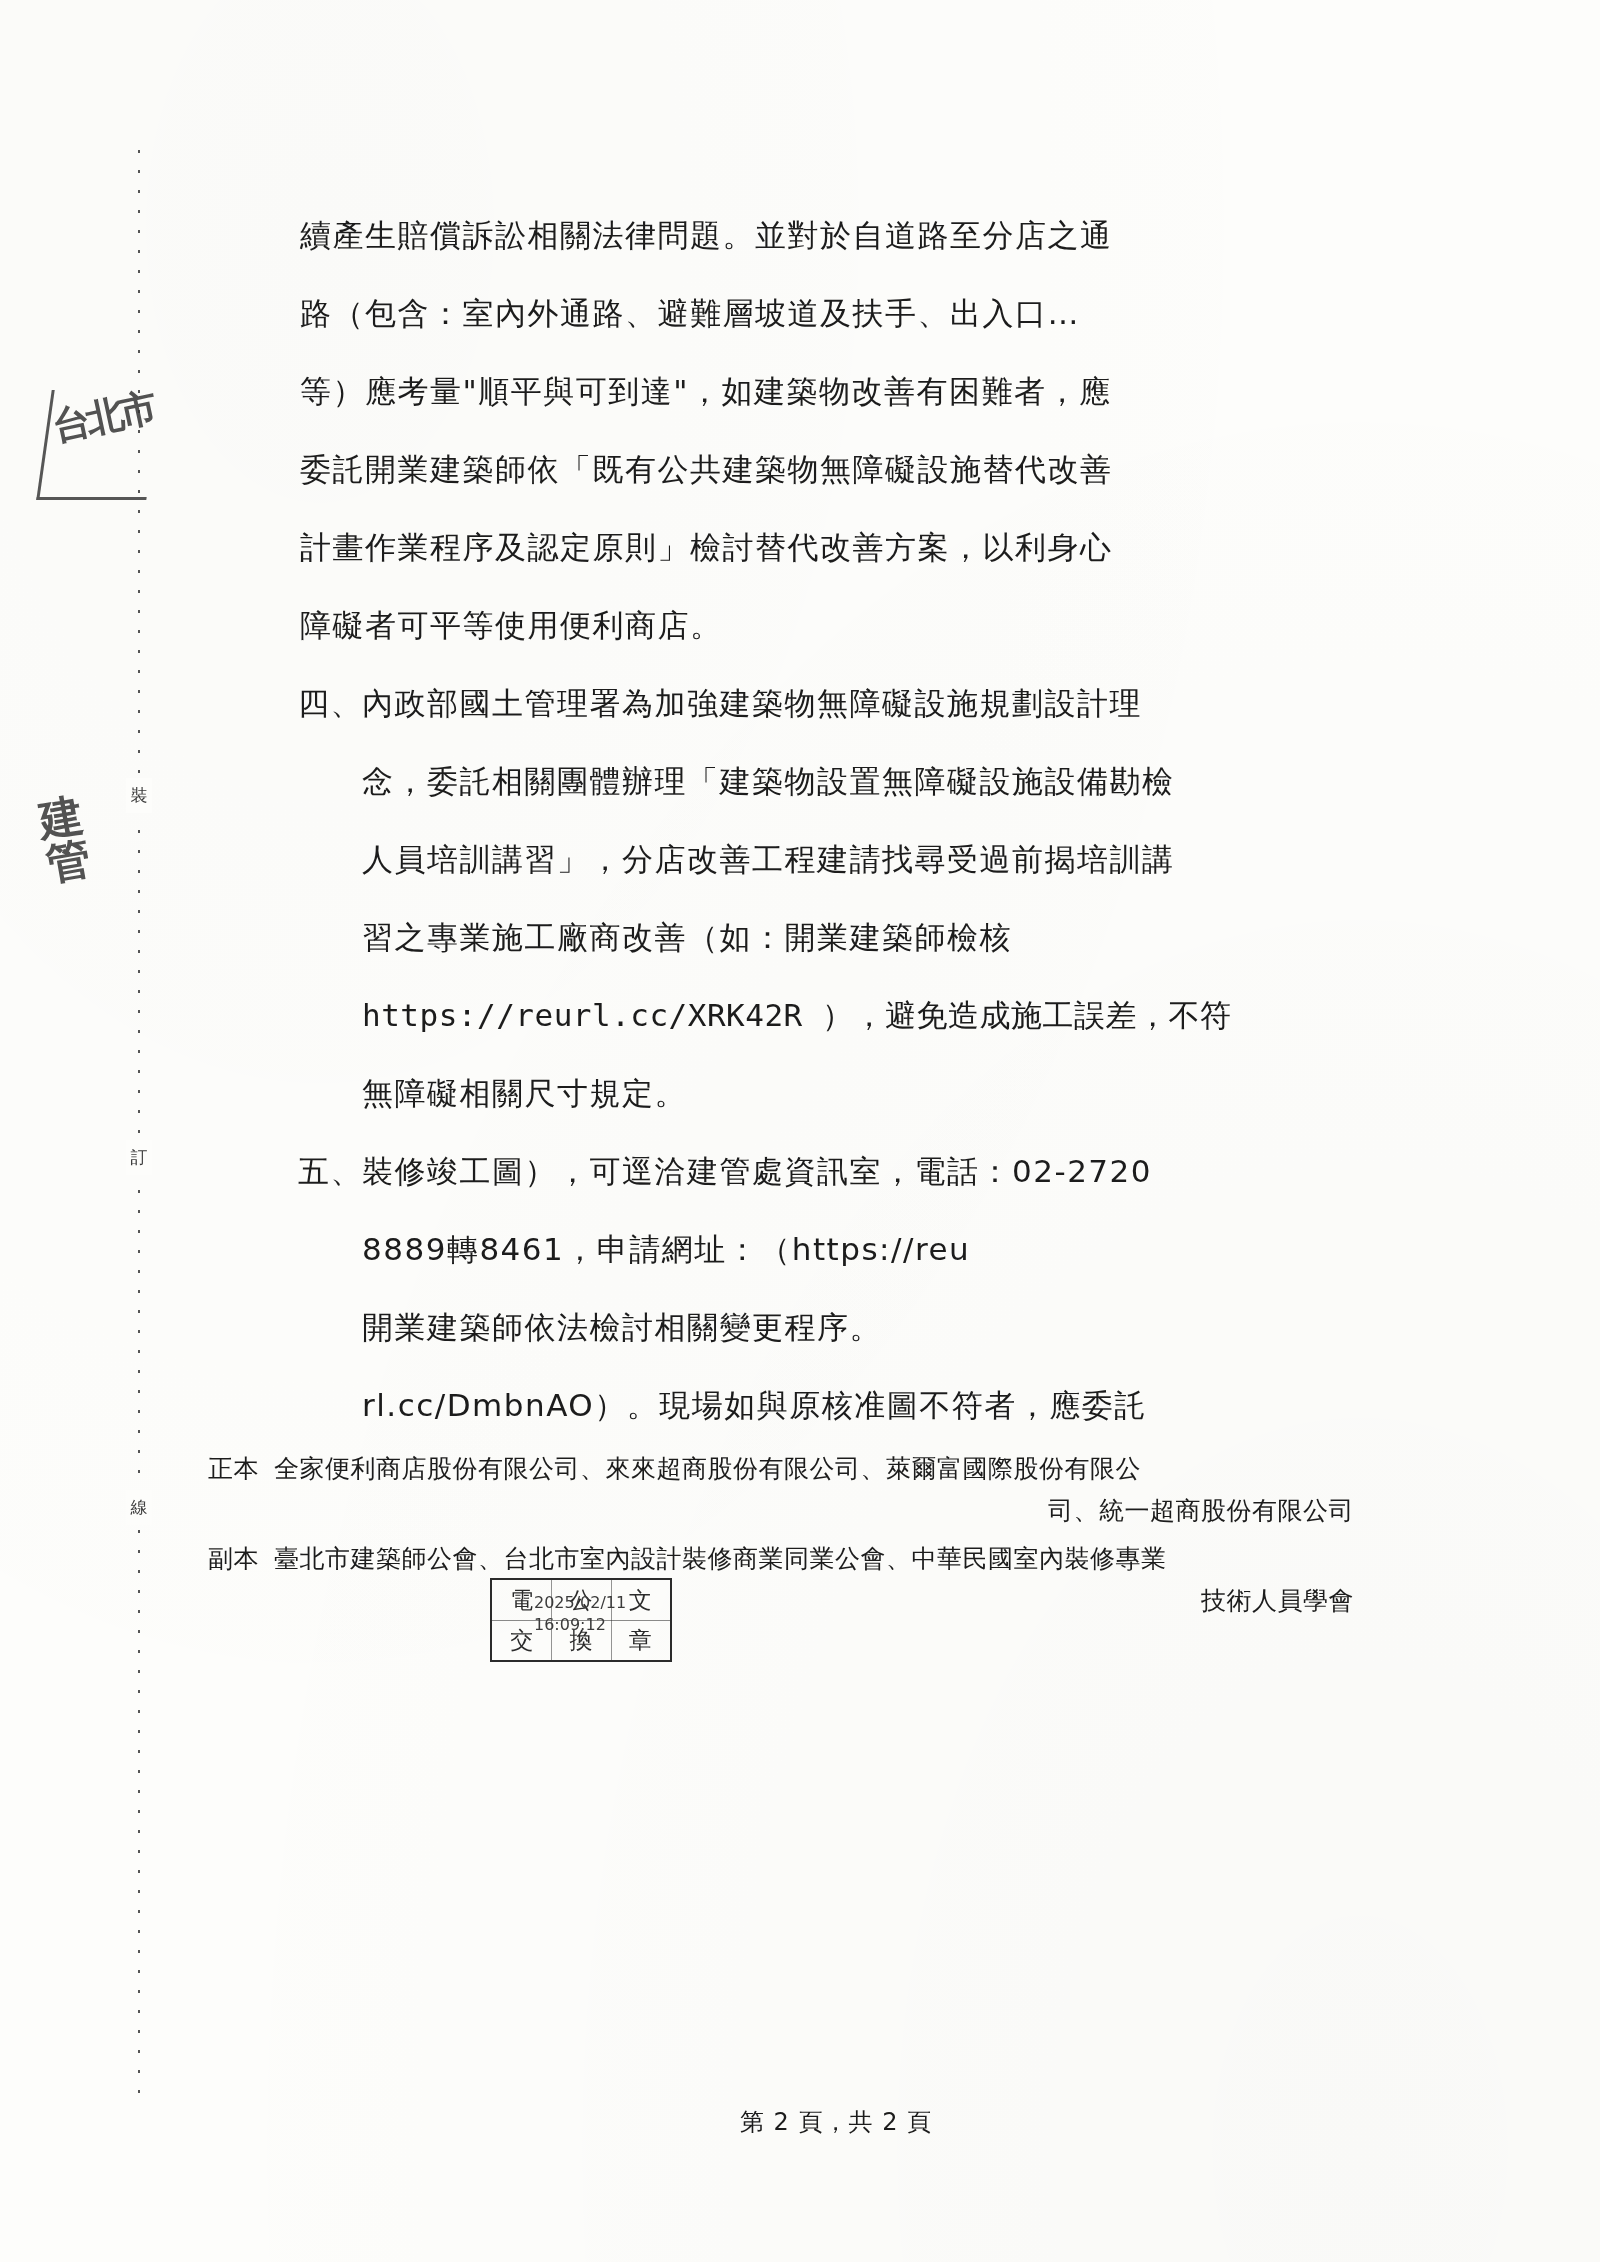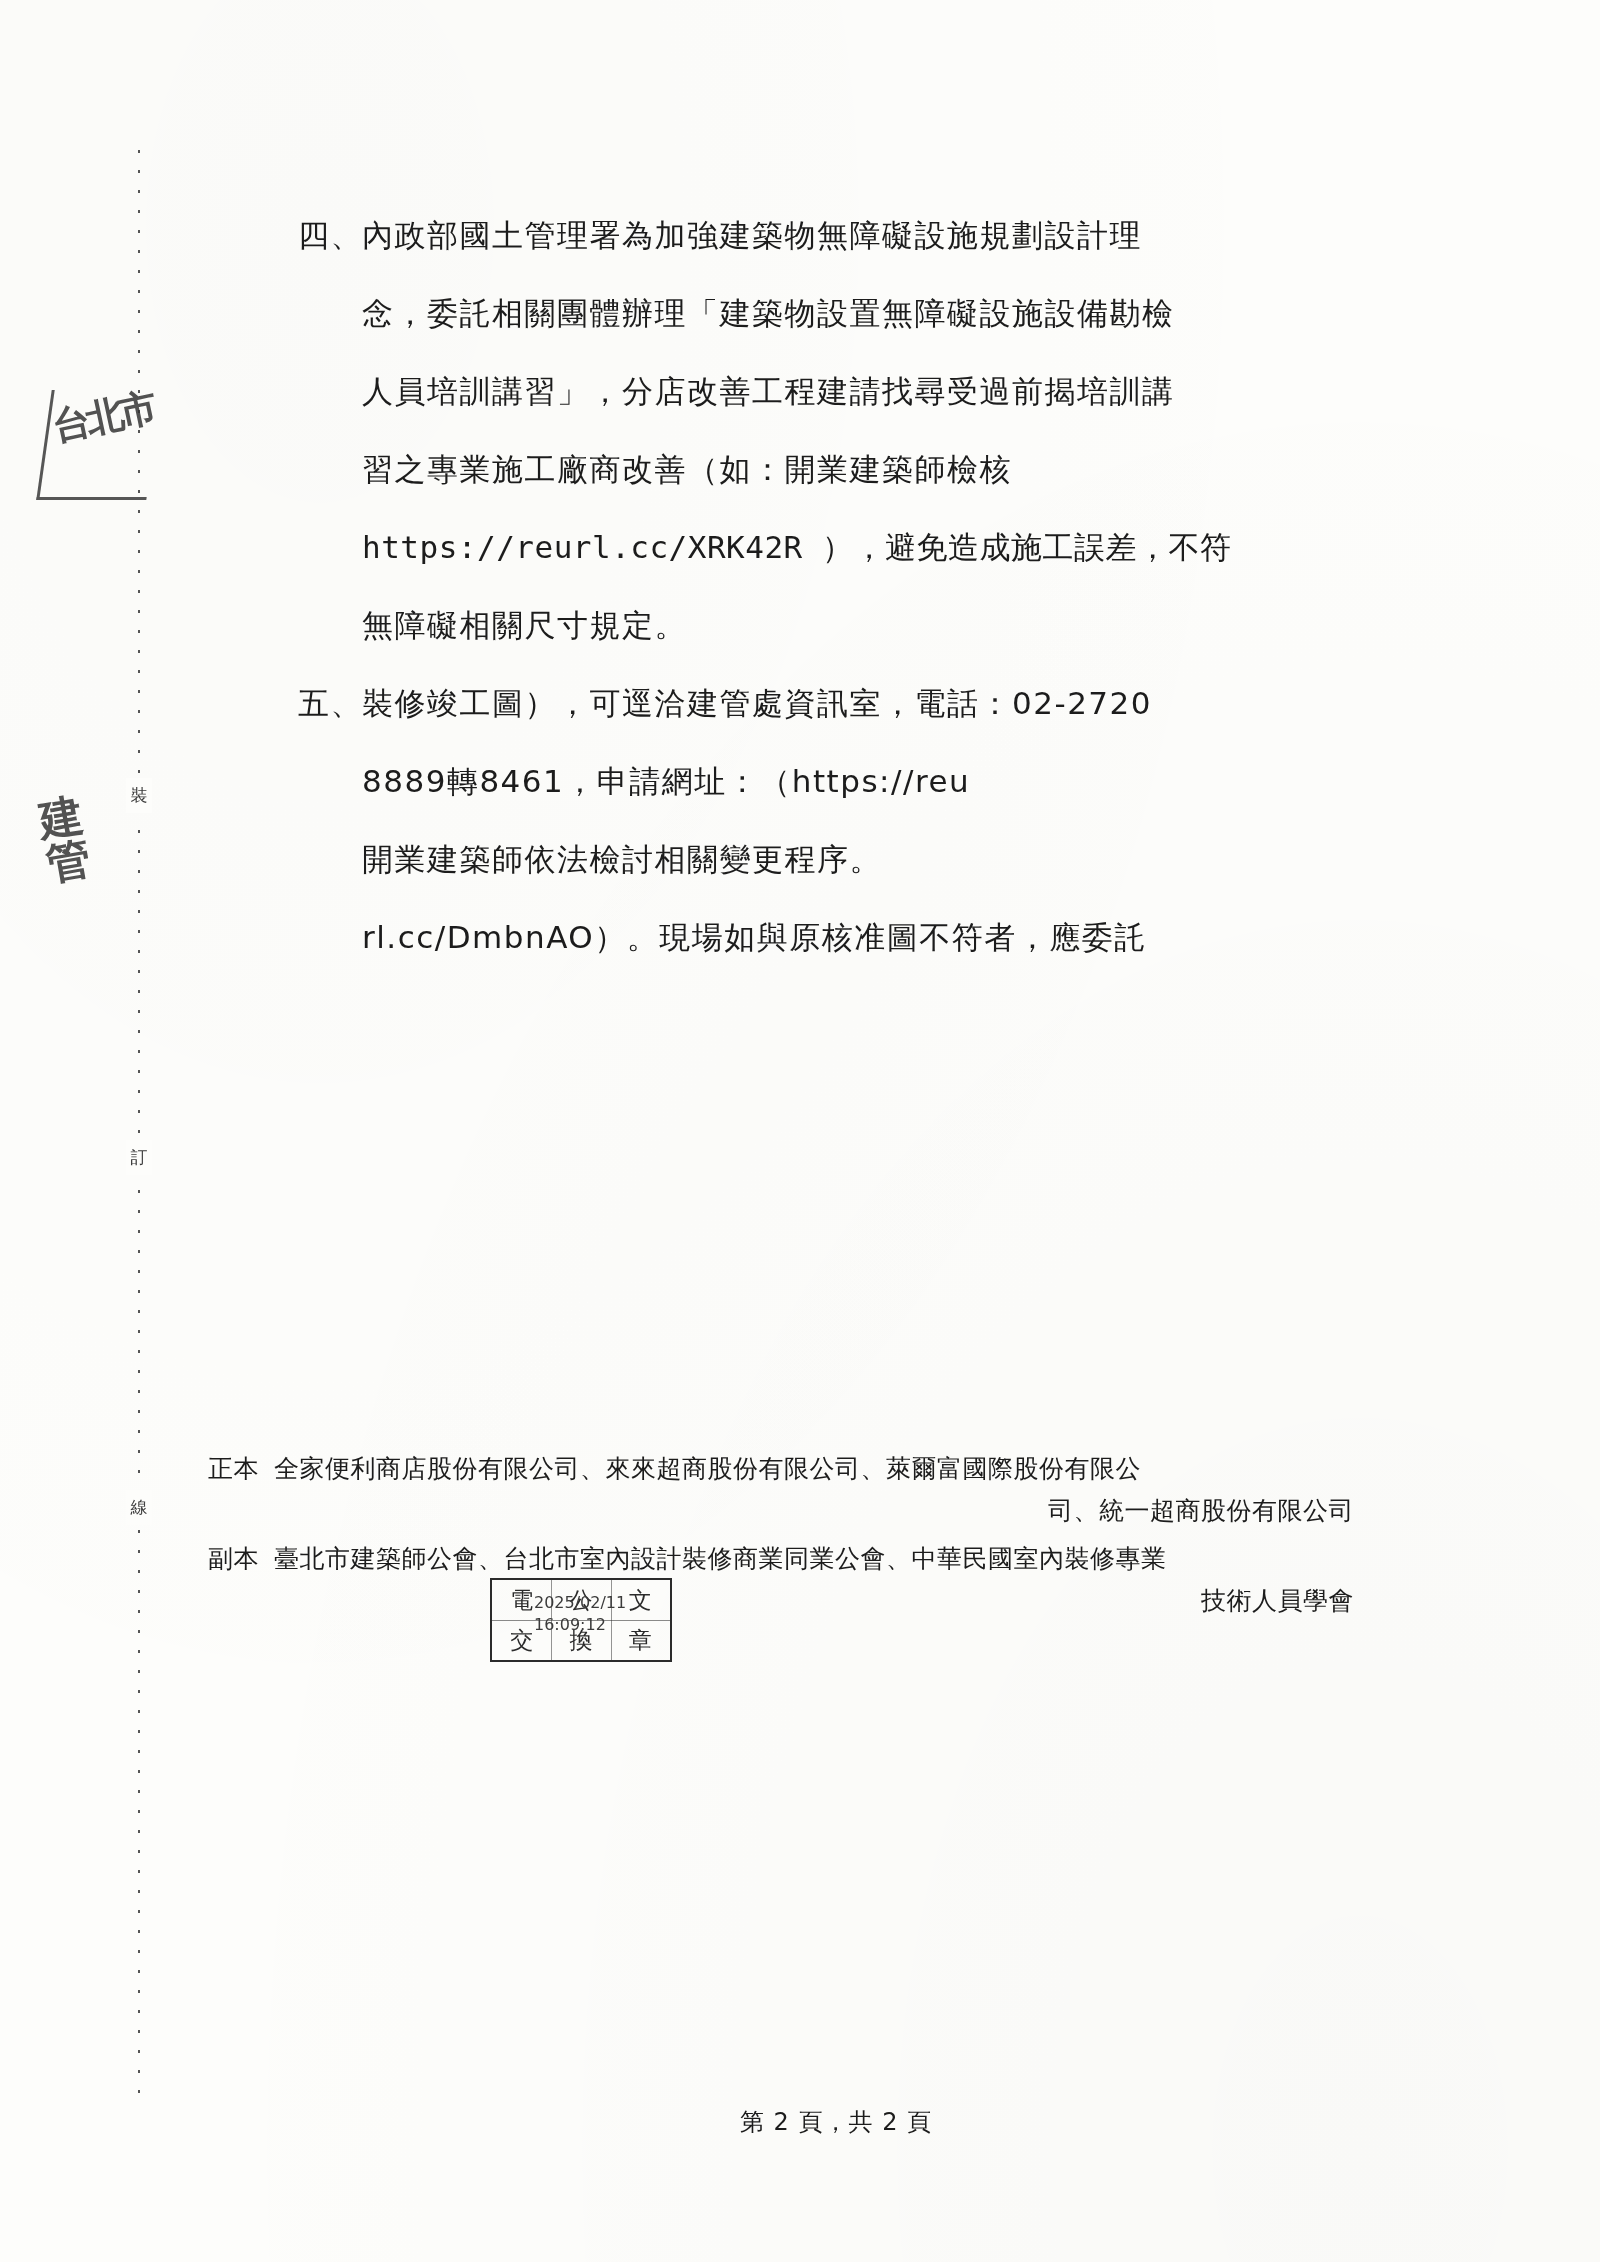--- a/index.html
+++ b/index.html
@@ -252,20 +252,28 @@
     <div class="tri"></div>
     <div class="glyph">台北市</div>
   </div>
   <div class="seal seal-scribble">
     <span class="ln">建</span>
     <span class="ln">管</span>
   </div>
 
   <div class="doc-body">
 
+    <div class="para cont">
+      <div>續產生賠償訴訟相關法律問題。並對於自道路至分店之通</div>
+      <div>路（包含：室內外通路、避難層坡道及扶手、出入口…</div>
+      <div>等）應考量"順平與可到達"，如建築物改善有困難者，應</div>
+      <div>委託開業建築師依「既有公共建築物無障礙設施替代改善</div>
+      <div>計畫作業程序及認定原則」檢討替代改善方案，以利身心</div>
+      <div>障礙者可平等使用便利商店。</div>
+    </div>
 
     <div class="para numbered">
       <span class="num">四、</span>
       <div>內政部國土管理署為加強建築物無障礙設施規劃設計理</div>
       <div>念，委託相關團體辦理「建築物設置無障礙設施設備勘檢</div>
       <div>人員培訓講習」，分店改善工程建請找尋受過前揭培訓講</div>
       <div>習之專業施工廠商改善（如：開業建築師檢核</div>
       <div class="mono">https://reurl.cc/XRK42R ），避免造成施工誤差，不符</div>
       <div>無障礙相關尺寸規定。</div>
     </div>

